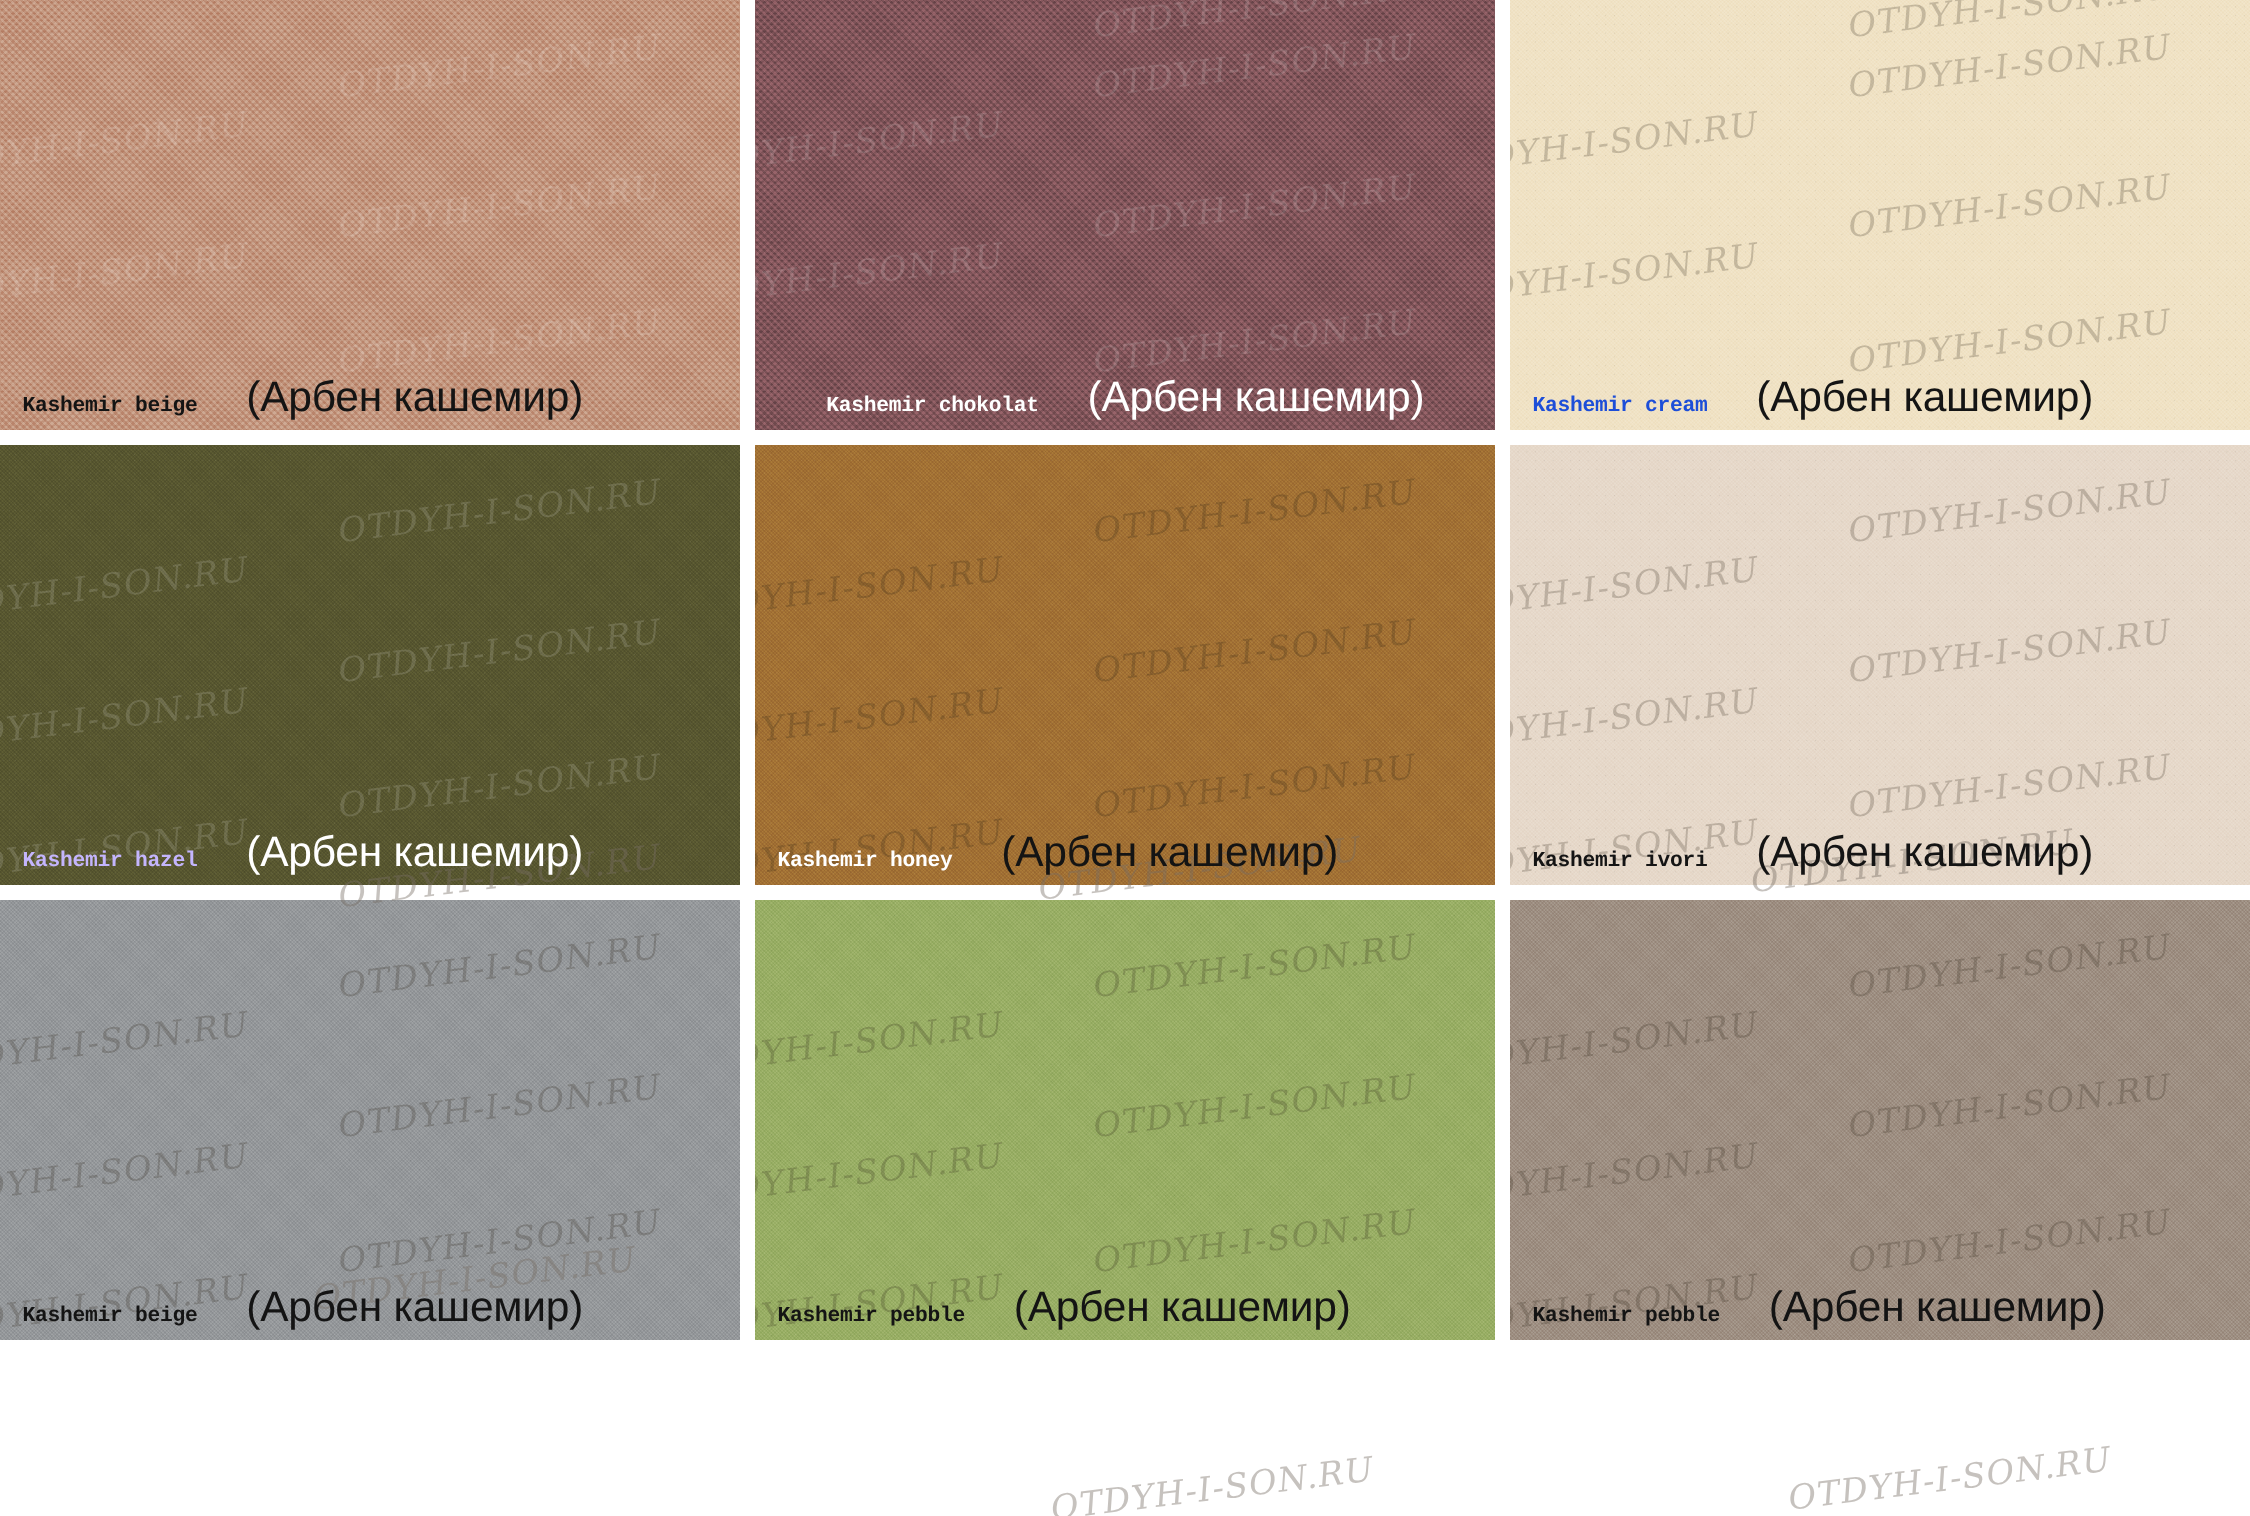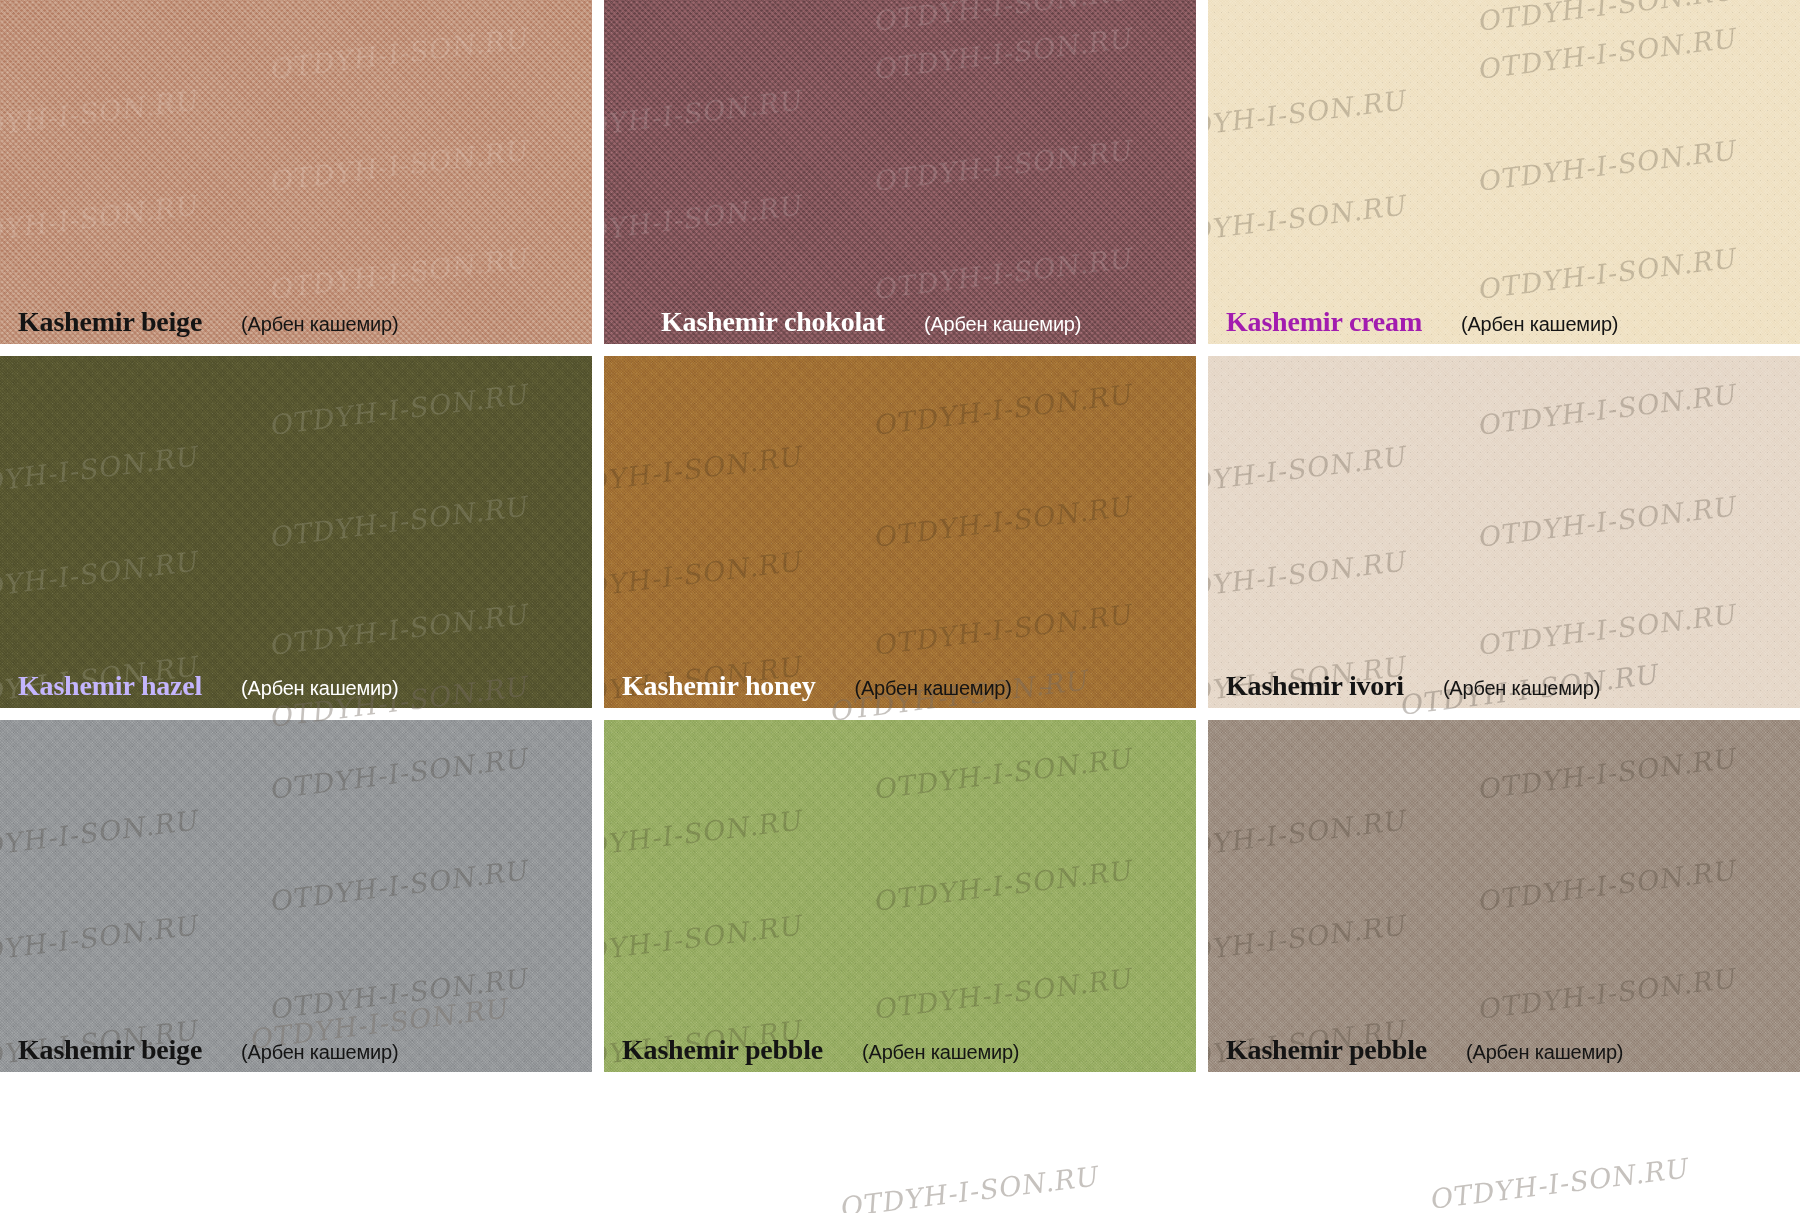--- a/index.html
+++ b/index.html
@@ -87,30 +87,30 @@
     position:absolute;
     left:18px;
     bottom:6px;
     display:flex;
     align-items:baseline;
     gap:7px;
     white-space:nowrap;
     z-index:5;
   }
   .label .name{
-    font-family:Liberation Serif, serif;
+    font-family:Liberation Mono, monospace;
     font-weight:bold;
-    font-size:28px;
+    font-size:17px;
     color:#141414;
     letter-spacing:-0.2px;
   }
   .label .suffix{
     font-family:"Liberation Sans", sans-serif;
     font-weight:normal;
-    font-size:20px;
+    font-size:34px;
     color:#1d1d1d;
     letter-spacing:-0.2px;
     padding-left:32px;
   }
   .swatch.dark .label .name,
   .swatch.dark .label .suffix{ color:#ffffff; }
 
   
   .gutter-wm{
     position:absolute;
@@ -175,21 +175,21 @@
     <div class="noise"></div>
     <div class="wm-layer">
       <span class="wm p7">OTDYH-I-SON.RU</span>
       <span class="wm p2">OTDYH-I-SON.RU</span>
       <span class="wm p1">OTDYH-I-SON.RU</span>
       <span class="wm p3">OTDYH-I-SON.RU</span>
       <span class="wm p4">OTDYH-I-SON.RU</span>
       <span class="wm p5">OTDYH-I-SON.RU</span>
     </div>
     <div class="label">
-      <span class="name" style="color: #a21caf;">Kashemir cream</span>
+      <span class="name" style="color: #1d4ed8;">Kashemir cream</span>
       <span class="suffix" style="color: rgb(20, 20, 20);">(Арбен кашемир)</span>
     </div>
   </div>
 
   <div class="swatch dark" style="background-color: rgb(86, 85, 47);">
     <div class="weave fine"></div>
     <div class="noise"></div>
     <div class="wm-layer">
       <span class="wm p2">OTDYH-I-SON.RU</span>
       <span class="wm p1">OTDYH-I-SON.RU</span>

